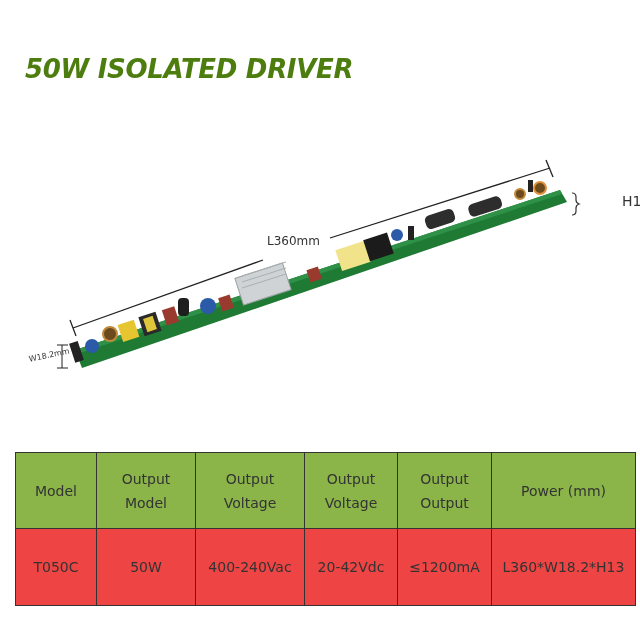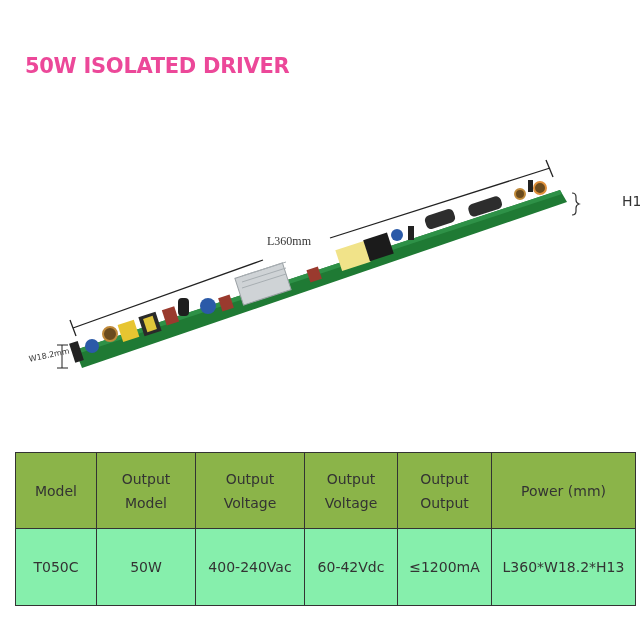--- a/index.html
+++ b/index.html
@@ -3,35 +3,35 @@
   <meta charset="utf-8">
   <style>
     html, body { margin: 0; padding: 0; }
     body {
       width: 640px; height: 640px; background: #ffffff; position: relative; overflow: hidden;
       font-family: "DejaVu Sans", "Liberation Sans", sans-serif;
     }
     .title {
       position: absolute; left: 25px; top: 54px;
       font-family: "DejaVu Sans", sans-serif; font-weight: bold;
-      font-size: 21px; letter-spacing: -0.3px; color: #ec4899; white-space: nowrap;
+      font-size: 26px; letter-spacing: -0.3px; color: #4d7c0f; white-space: nowrap; font-style: italic;
     }
     .product { position: absolute; left: 0; top: 150px; width: 640px; height: 240px; }
     .dim-label { position: absolute; color: #333; font-family: "DejaVu Sans", sans-serif; white-space: nowrap; }
     .specs {
       position: absolute; left: 15px; top: 452px; width: 620px;
       border-collapse: collapse; table-layout: fixed;
     }
     .specs th, .specs td {
       border: 1px solid #333; text-align: center; vertical-align: middle;
       font-family: "DejaVu Sans", sans-serif; font-weight: normal; font-size: 14px; color: #333;
       line-height: 24px; padding: 0 2px;
     }
     .specs th { background: #8BB449; height: 75px; }
-    .specs td { background: #86efac; height: 76px; }
+    .specs td { background: #ef4444; height: 76px; }
   </style>
 </head>
 <body>
 
 <div class="title">50W ISOLATED DRIVER</div>
 
 <div class="product">
   <svg width="640" height="240" viewBox="0 0 640 240">
 
     <line x1="73" y1="178" x2="263" y2="110" stroke="#222" stroke-width="1.3"></line>
@@ -67,21 +67,21 @@
     <circle cx="397" cy="85" r="6" fill="#2b5aa8"></circle>
     <rect x="408" y="76" width="6" height="14" fill="#222"></rect>
     <rect x="425" y="62" width="30" height="14" fill="#2d2d2d" rx="5" transform="rotate(-18 440 69)"></rect>
     <rect x="468" y="50" width="34" height="13" fill="#2d2d2d" rx="5" transform="rotate(-18 485 56)"></rect>
     <circle cx="540" cy="38" r="6" fill="#6b4b1e" stroke="#e0903a" stroke-width="2"></circle>
     <circle cx="520" cy="44" r="5" fill="#6b4b1e" stroke="#c08a3a" stroke-width="2"></circle>
     <rect x="528" y="30" width="5" height="12" fill="#222"></rect>
 
     <path d="M572,43 q4,0 4,4 v3 q0,3 3,4 q-3,1 -3,4 v3 q0,4 -4,4" fill="none" stroke="#333" stroke-width="1.2"></path>
   </svg>
-  <div class="dim-label" style="left:267px; top:84px; font-size:12px;font-family:Liberation Serif, serif;">L360mm</div>
+  <div class="dim-label" style="left:267px; top:84px; font-size:12px;">L360mm</div>
   <div class="dim-label" style="left:612px; top:43px; font-size:14px;margin-left:10px;">H13mm</div>
   <div class="dim-label" style="left:28px; top:205px; font-size:8px; transform:rotate(-12deg); transform-origin:left top;">W18.2mm</div>
 </div>
 
 <table class="specs">
   <colgroup>
     <col style="width:81px">
       <col style="width:99px">
       <col style="width:109px">
     <col style="width:93px">
@@ -96,18 +96,18 @@
       <th><span>Output</span><br><span>Voltage</span></th>
       <th><span>Output</span><br><span>Output</span></th>
       <th><span>Power (mm)</span></th>
     </tr>
   </thead>
   <tbody>
     <tr>
       <td>T050C</td>
       <td>50W</td>
       <td>400-240Vac</td>
-      <td>60-42Vdc</td>
+      <td>20-42Vdc</td>
       <td>≤1200mA</td>
       <td>L360*W18.2*H13</td>
     </tr>
   </tbody>
 </table>
 
 </body></html>

